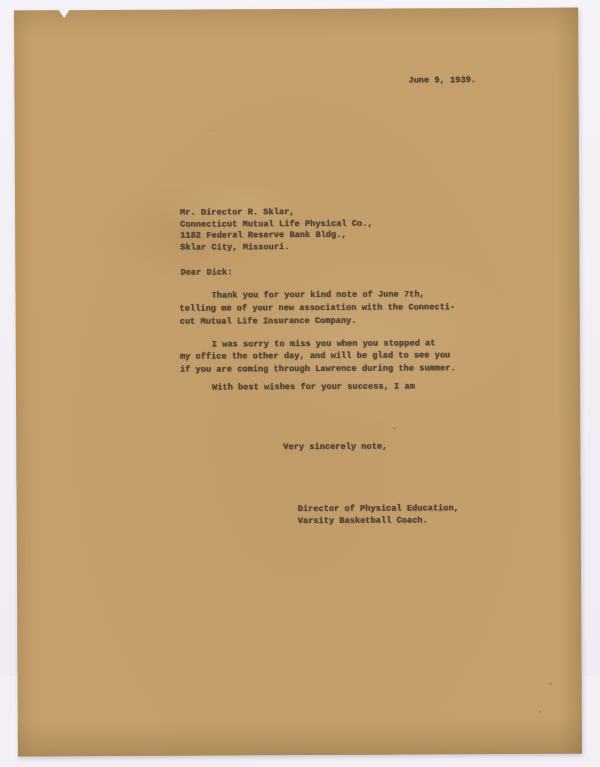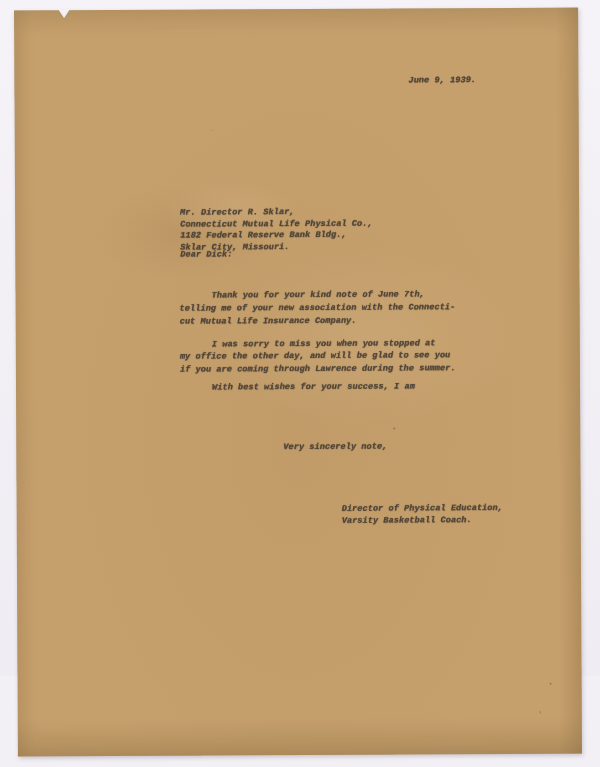--- a/index.html
+++ b/index.html
@@ -4,21 +4,20 @@
 <style>
   html,body{margin:0;padding:0;}
   body{
     width:600px;height:767px;overflow:hidden;
     font-family:"Liberation Mono","DejaVu Sans Mono",monospace;
     background:#f2f0f5;
   }
   .scan{
     position:relative;width:600px;height:676px;
     background:linear-gradient(180deg,#f5f3f7 0%,var(--background,#f2f0f5) 40%,#efecf3 100%);
-    font-style:italic;
   }
   .paper{
     position:absolute;left:16px;top:9px;width:564px;height:746px;
     transform:rotate(-0.3deg);transform-origin:50% 50%;
     background-color:var(--paper,#c6a06c);
     background-image:
       radial-gradient(ellipse 130px 70px at 30% 30%, rgba(110,85,50,0.10), transparent 70%),
       radial-gradient(ellipse 220px 130px at 62% 44%, rgba(255,240,210,0.09), transparent 70%),
       radial-gradient(ellipse 90px 40px at 38% 27%, rgba(255,240,210,0.10), transparent 75%),
       radial-gradient(ellipse 340px 520px at 50% 58%, rgba(95,72,42,0.05), transparent 78%),
@@ -58,39 +57,39 @@
 
     <div class="t" style="left:394px;top:66px;">June 9, 1939.</div>
 
     <div class="block addr" style="left:165px;top:198px;">
       <div>Mr. Director R. Sklar,</div>
       <div>Connecticut Mutual Life Physical Co.,</div>
       <div>1182 Federal Reserve Bank Bldg.,</div>
       <div>Sklar City, Missouri.</div>
     </div>
 
-    <div class="t" style="left:165px;top:239px;">Dear Dick:</div>
+    <div class="t" style="left:165px;top:257px;">Dear Dick:</div>
 
     <div class="block p1" style="left:164px;top:280px;">
       <div class="indent">Thank you for your kind note of June 7th,</div>
       <div>telling me of your new association with the Connecti-</div>
       <div>cut Mutual Life Insurance Company.</div>
     </div>
 
     <div class="block p2" style="left:164px;top:329px;">
       <div class="indent">I was sorry to miss you when you stopped at</div>
       <div>my office the other day, and will be glad to see you</div>
       <div>if you are coming through Lawrence during the summer.</div>
     </div>
 
     <div class="t" style="left:196px;top:372px;">With best wishes for your success, I am</div>
 
     <div class="t" style="left:267px;top:432px;">Very sincerely note,</div>
 
-    <div class="block sig" style="left:281px;top:495px;margin-left:44px;">
+    <div class="block sig" style="left:281px;top:495px;">
       <div>Director of Physical Education,</div>
       <div>Varsity Basketball Coach.</div>
     </div>
 
     <div class="speck" style="left:377px;top:419px;width:2px;height:2px;"></div>
     <div class="speck" style="left:532px;top:675px;width:2px;height:2px;"></div>
     <div class="speck" style="left:522px;top:703px;width:1px;height:3px;"></div>
     <div class="speck" style="left:196px;top:120px;width:2px;height:1px;opacity:.5;"></div>
   </div>
 </div>

